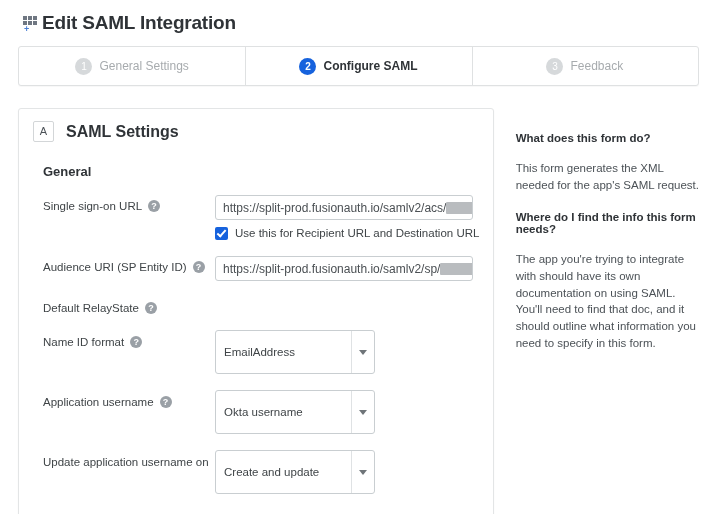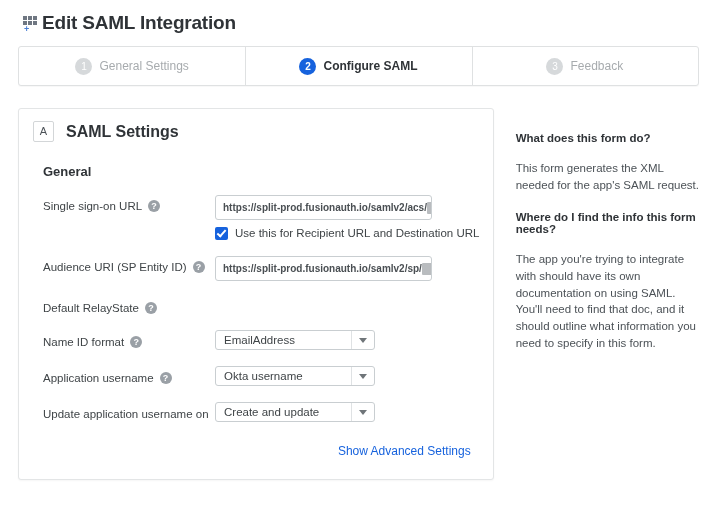--- a/index.html
+++ b/index.html
@@ -186,35 +186,34 @@
     line-height: 12px;
     text-align: center;
     margin-left: 6px;
     font-weight: bold;
     cursor: help;
     flex: none;
   }
   .field-control { flex: 1 1 auto; }
 
   .text-input {
-    width: 217px;
+    width: 258px;
     height: 25px;
     box-sizing: border-box;
     border: 1px solid #c9ced1;
     border-radius: 3px;
     background: #ffffff;
     padding: 0 7px;
-    font-size: 10px;
+    font-size: 12px;
     color: #4a4f53;
     font-family: "Liberation Sans", sans-serif;
     display: flex;
     align-items: center;
     overflow: hidden;
     white-space: nowrap;
-    font-weight: bold;
   }
   .redact {
     display: inline-block;
     height: 12px;
     background: #b9bcbf;
     border-radius: 1px;
     vertical-align: middle;
     flex: none;
   }
 
@@ -248,21 +247,21 @@
     color: #3f4447;
   }
   .helper-text {
     font-size: 10.5px;
     color: #8a9196;
     margin-top: 5px;
   }
 
   .select {
     width: 160px;
-    height: 20px;
+    height: 44px;
     box-sizing: border-box;
     border: 1px solid #c9ced1;
     border-radius: 3px;
     background: #ffffff;
     display: flex;
     align-items: center;
     justify-content: space-between;
     padding: 0 0 0 8px;
     font-size: 11.5px;
     color: #3f4447;

